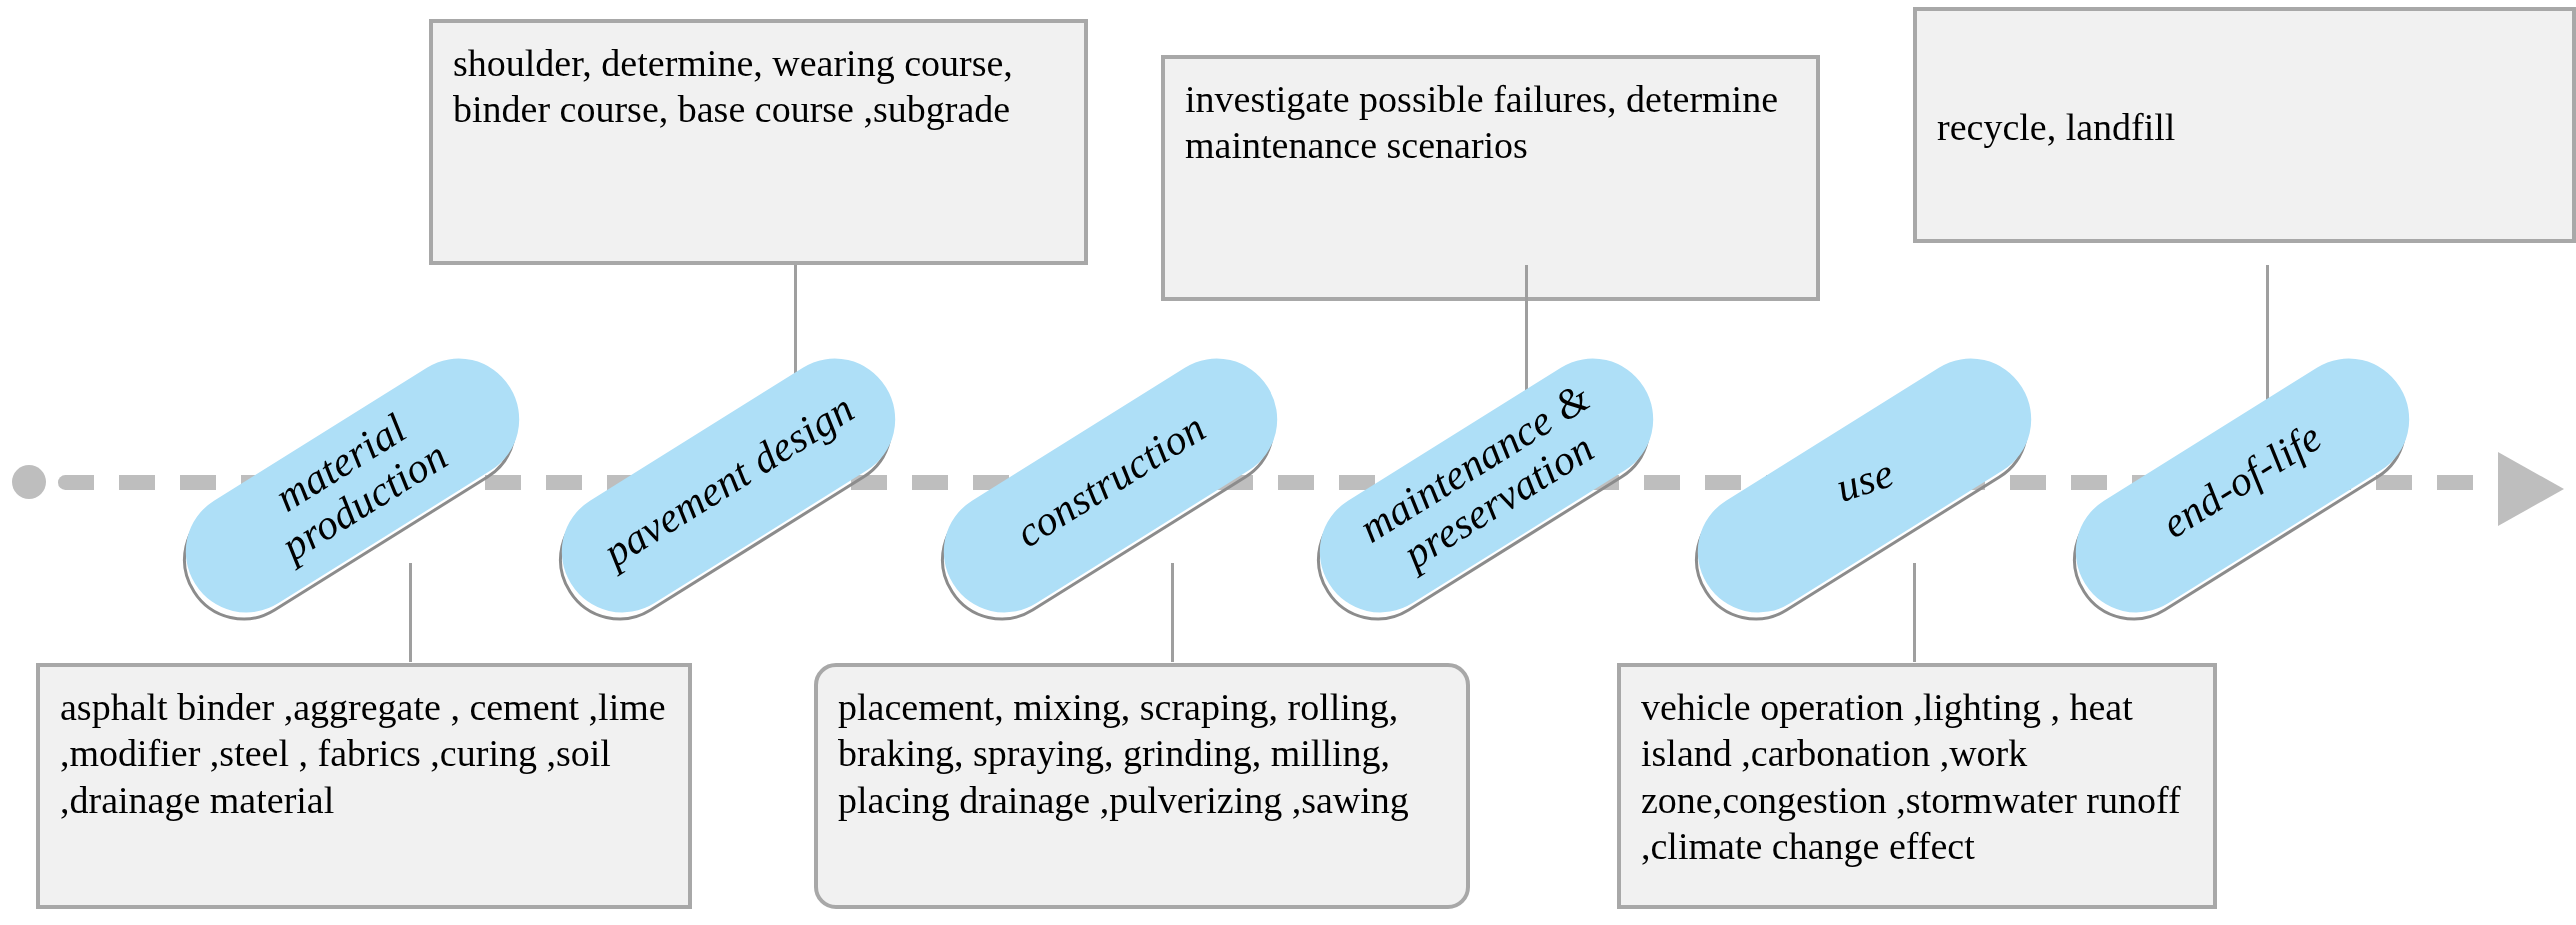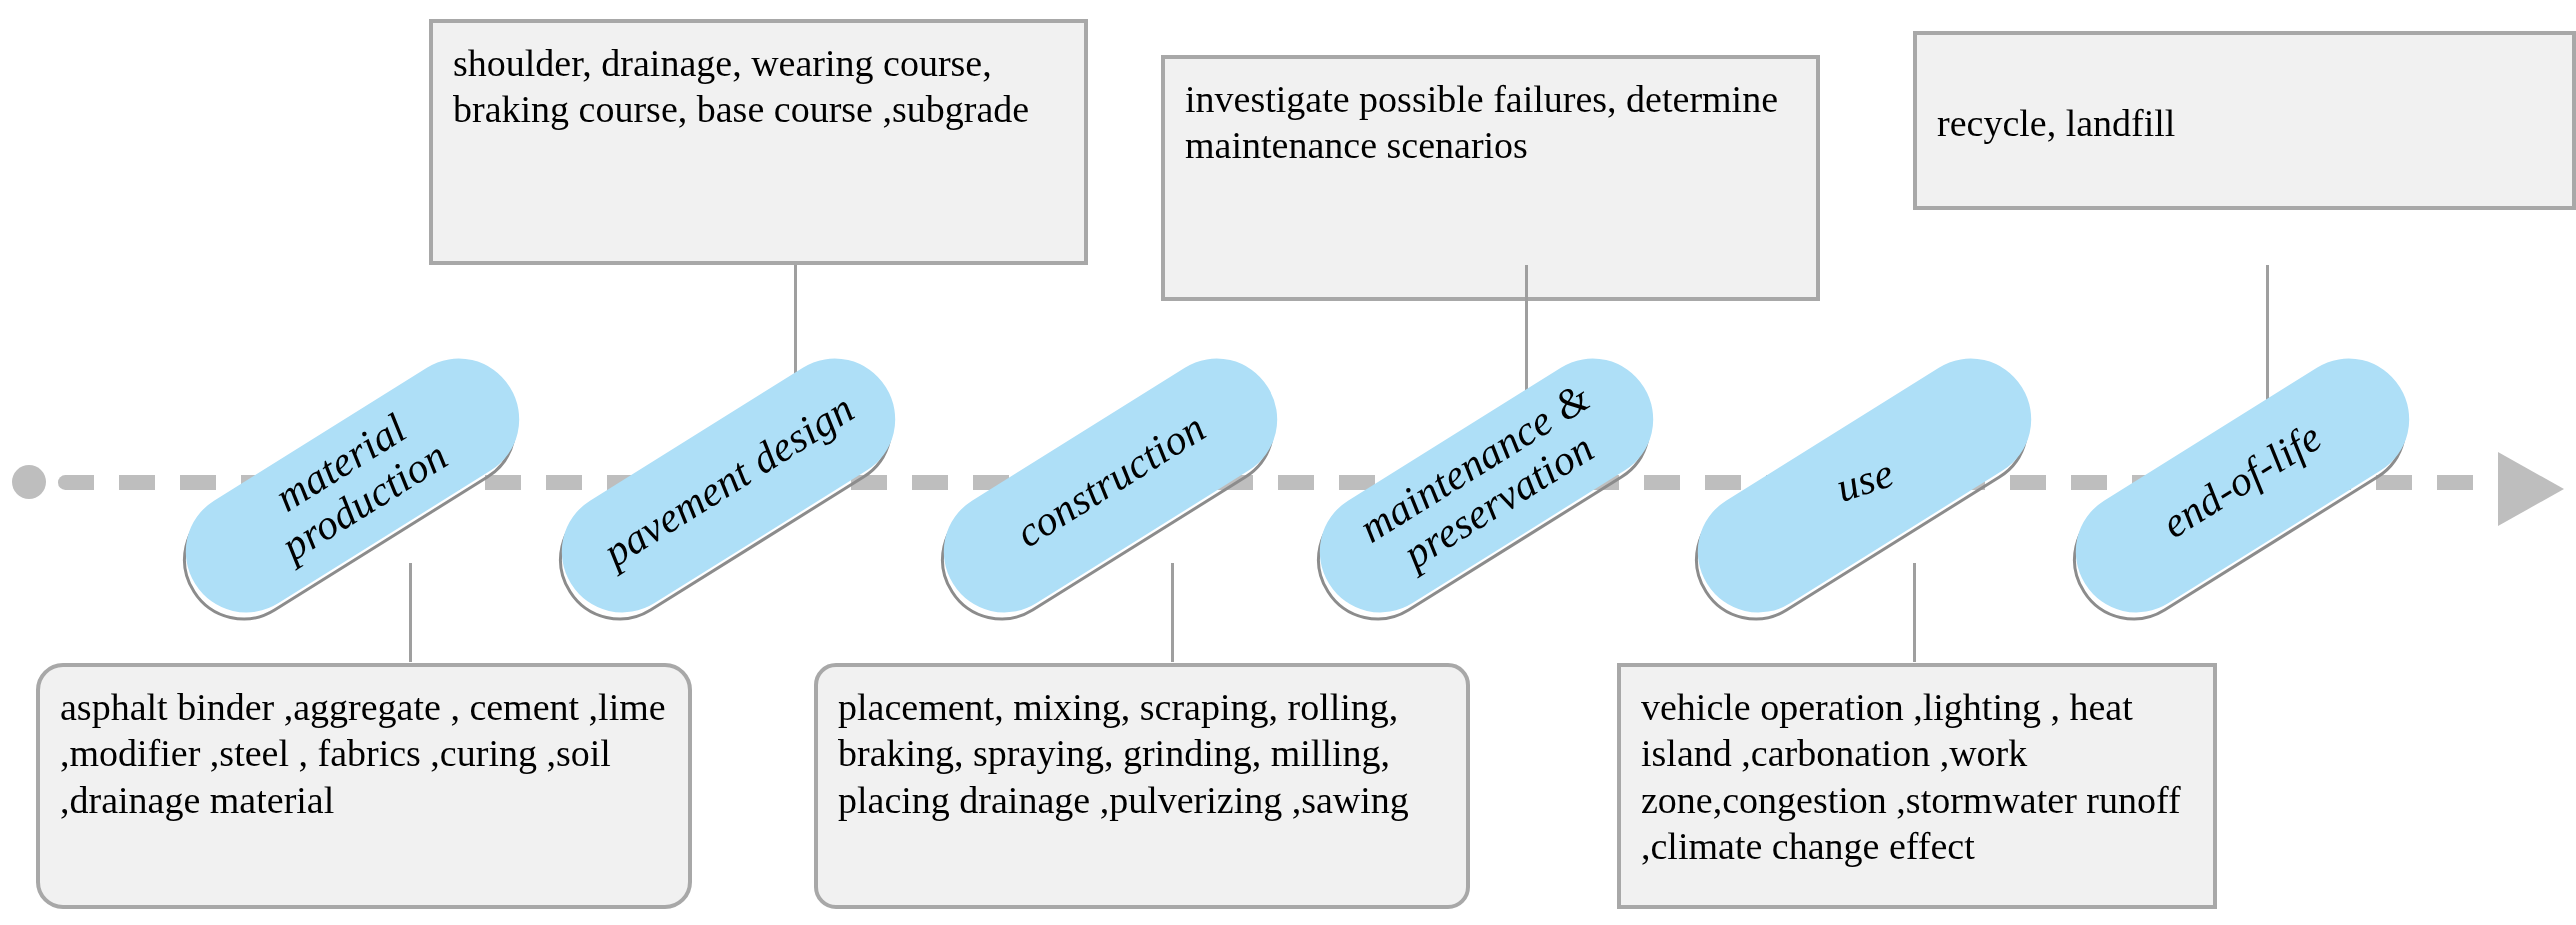--- a/index.html
+++ b/index.html
@@ -114,25 +114,25 @@
     white-space: pre-line;
     transform-origin: 50% 50%;
     letter-spacing: 0.3px;
   }
 </style>
 </head>
 <body>
 
 <div id="stage">
 
-  <div class="note-box top" style="left:429px; top:18.6px; width:659px; height:246px;">shoulder, drainage, wearing course, braking course, base course ,subgrade</div>
+  <div class="note-box top" style="left:429px; top:18.6px; width:659px; height:246px;">shoulder, determine, wearing course, binder course, base course ,subgrade</div>
 
   <div class="note-box top" style="left:1161px; top:18.6px; width:659px; height:246px;margin-top:36px;">investigate possible failures, determine maintenance scenarios</div>
 
-  <div class="note-box top" style="left:1913px; top:31px; width:663px; height:179px; display:flex; align-items:center;">recycle, landfill</div>
+  <div class="note-box top" style="left:1913px; top:7px; width:663px; height:236px; display:flex; align-items:center;">recycle, landfill</div>
 
   <div class="leader" style="left:794px; top:265px; height:146px;"></div>
   <div class="leader" style="left:1525px; top:265px; height:146px;"></div>
   <div class="leader" style="left:2266px; top:265px; height:144px;"></div>
 
   <div class="leader" style="left:409px; top:563px; height:99px;"></div>
   <div class="leader" style="left:1171px; top:563px; height:99px;"></div>
   <div class="leader" style="left:1913px; top:563px; height:99px;"></div>
 
   <div class="axis-wrap">
@@ -160,20 +160,20 @@
 preservation</div>
 
   <div class="stage-outline" style="left:1679px; top:425px; transform:rotate(-32deg) translate(-6.6px,5.3px);"></div>
   <div class="stage-capsule" style="left:1679px; top:425px; transform:rotate(-32deg);"></div>
   <div class="stage-label" style="left:1666px; top:458px; transform:rotate(-18deg);">use</div>
 
   <div class="stage-outline" style="left:2057px; top:425px; transform:rotate(-32deg) translate(-6.6px,5.3px);"></div>
   <div class="stage-capsule" style="left:2057px; top:425px; transform:rotate(-32deg);"></div>
   <div class="stage-label" style="left:2043px; top:458px; transform:rotate(-32deg);">end-of-life</div>
 
-  <div class="note-box bottom" style="left:36px; top:663px; width:656px; height:246px;border-radius:27px;">asphalt binder ,aggregate , cement ,lime ,modifier  ,steel , fabrics ,curing ,soil ,drainage material</div>
+  <div class="note-box bottom" style="left:36px; top:663px; width:656px; height:246px;">asphalt binder ,aggregate , cement ,lime ,modifier  ,steel , fabrics ,curing ,soil ,drainage material</div>
 
   <div class="note-box bottom" style="left:814px; top:663px; width:656px; height:246px;border-radius:22px;">placement, mixing, scraping, rolling, braking, spraying, grinding, milling, placing drainage ,pulverizing ,sawing</div>
 
   <div class="note-box bottom" style="left:1617px; top:663px; width:600px; height:246px;">vehicle operation ,lighting , heat island ,carbonation ,work zone,congestion ,stormwater runoff ,climate change effect</div>
 
 </div>
 
 
 </body></html>

